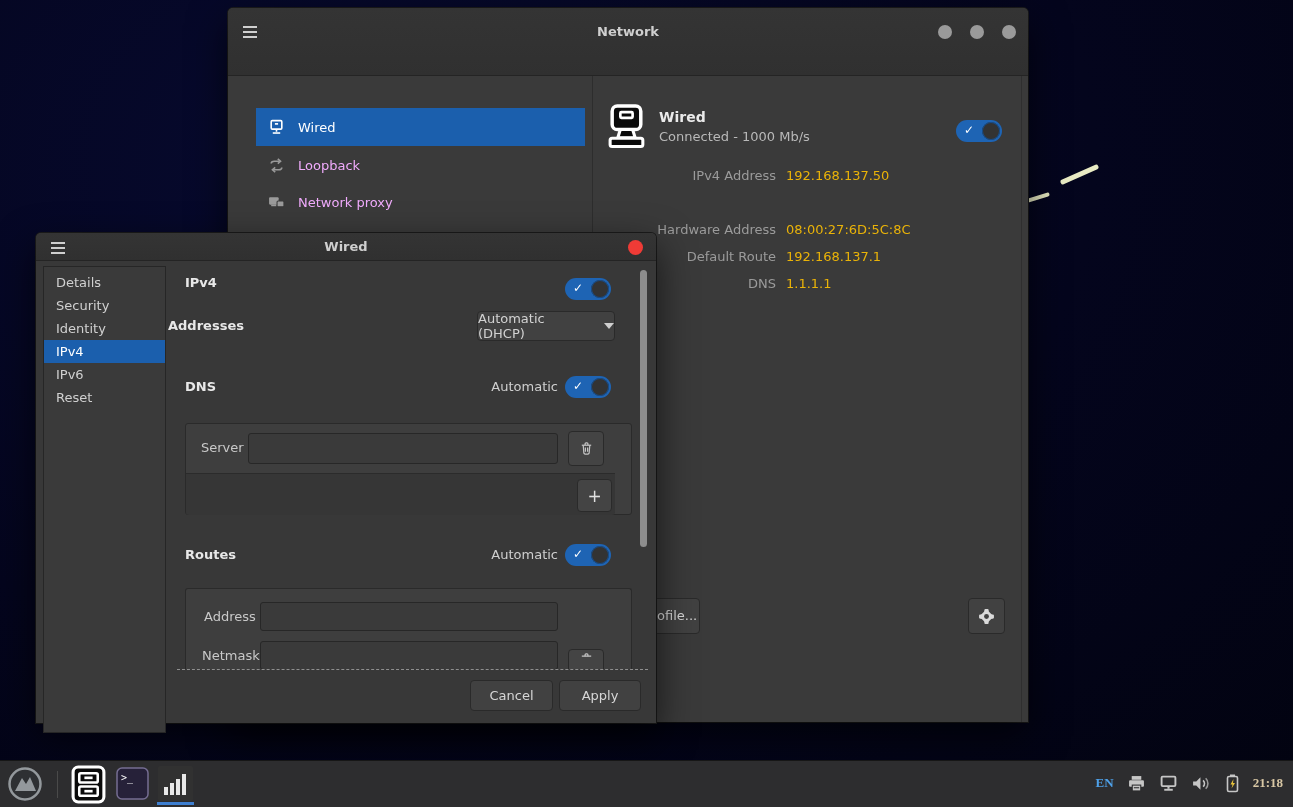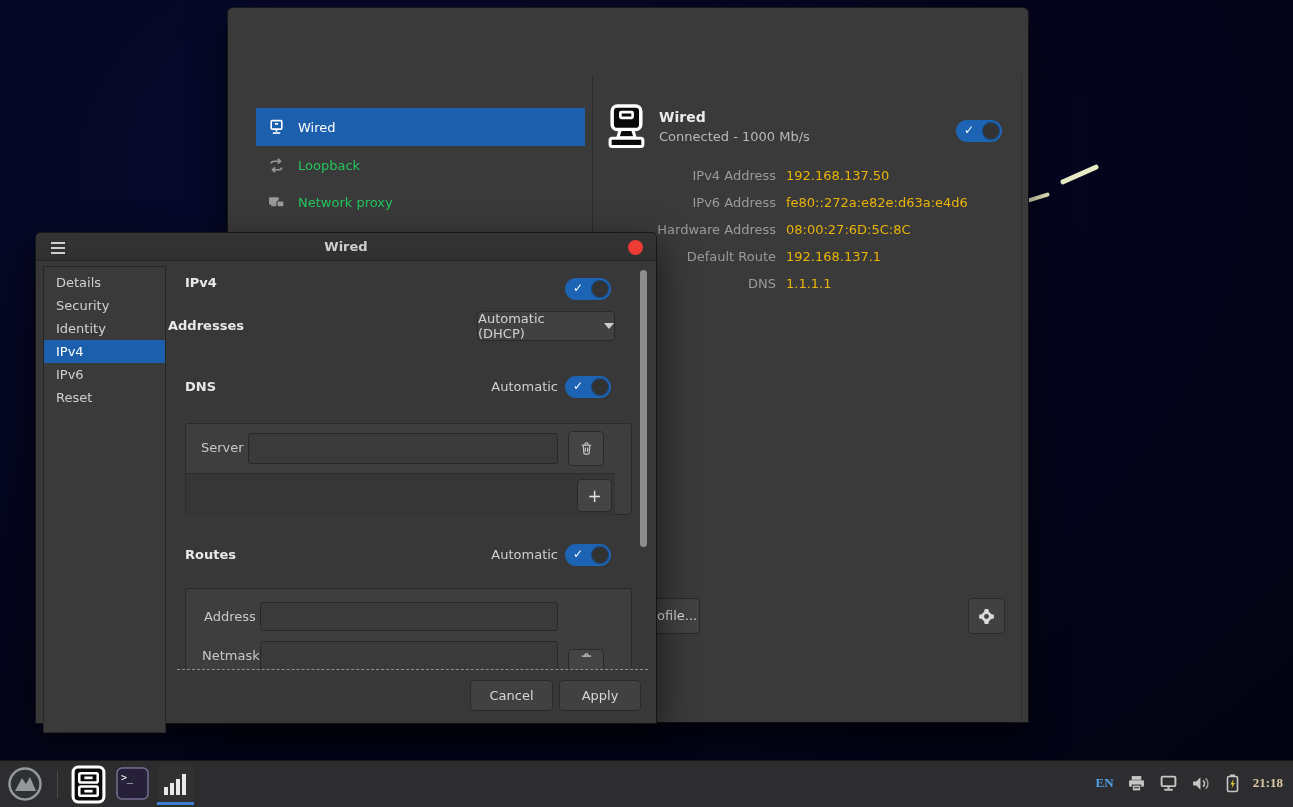--- a/index.html
+++ b/index.html
@@ -20,21 +20,21 @@
   .ctl-circle { position:absolute; width:14px; height:14px; border-radius:50%; background:#9a9a9a; }
 
   
   .toggle { position:absolute; width:46px; height:22px; border-radius:11px; background:#1e64b4; cursor:pointer; }
   .toggle .tick { position:absolute; left:8px; top:3px; font-size:12px; color:#fff; }
   .toggle .knob { position:absolute; right:2px; top:2px; width:18px; height:18px; border-radius:50%; background:#333; box-shadow:inset 0 0 0 1px #164d8c; }
 
   
   #net-win { left:228px; top:8px; width:800px; height:714px; background:#3a3a3a; }
   #net-win .headerbar { height:68px; }
-  .side-row { position:absolute; left:28px; width:329px; display:flex; align-items:center; gap:13px; padding-left:12px; color:#22c55e; cursor:pointer; }
+  .side-row { position:absolute; left:28px; width:329px; display:flex; align-items:center; gap:13px; padding-left:12px; color:#f0abfc; cursor:pointer; }
   .side-row.selected { background:#1b5fad; color:#ffffff; }
   .vsep { position:absolute; left:364px; top:68px; width:1px; height:646px; background:#2d2d2d; }
   .detail-row { position:absolute; left:328px; width:440px; display:flex; }
   .dlabel { width:220px; text-align:right; color:#9b9b9b; }
   .dvalue { margin-left:10px; color:#eab308; }
   .btn { background:#414141; border:1px solid #2a2a2a; border-radius:4px; color:#d6d6d6; display:flex; align-items:center; justify-content:center; cursor:pointer; }
 
   
   #dlg { left:36px; top:233px; width:620px; height:490px; background:#383838; border-radius:5px 5px 0 0; }
   #dlg .headerbar { height:28px; }
@@ -66,20 +66,27 @@
 </style>
 </head>
 <body>
 
 <div id="desktop">
 
   <div class="deco-line" style="left:1023px; top:196px; width:27px; height:4px; transform:rotate(-17deg);"></div>
   <div class="deco-line" style="left:1059px; top:172px; width:41px; height:5px; transform:rotate(-24deg);"></div>
 
   <div id="net-win" class="window">
+    <div class="headerbar">
+      <span class="hamburger" style="left:15px; top:18px;"></span>
+      <div class="win-title" style="top:16px;">Network</div>
+      <span class="ctl-circle" style="left:710px; top:17px;"></span>
+      <span class="ctl-circle" style="left:742px; top:17px;"></span>
+      <span class="ctl-circle" style="left:774px; top:17px;"></span>
+    </div>
 
     <div class="side-row selected" style="top:100px; height:38px;">
       <span style="display:flex;">
         <svg width="17" height="17" viewBox="0 0 16 16" fill="none" stroke="#ffffff" stroke-width="1.5">
           <rect x="3" y="1.5" width="10" height="8" rx="1"></rect>
           <rect x="6.5" y="3.8" width="3" height="1.6" fill="#ffffff" stroke="none"></rect>
           <path d="M8 9.5 V12"></path>
             <path d="M4.5 13.2 H11.5"></path>
         </svg>
       </span>
@@ -119,24 +126,20 @@
     <div class="abs" style="left:431px; top:101px; font-weight:bold; font-size:14px; color:#eaeaea;">Wired</div>
     <div class="abs" style="left:431px; top:121px; color:#b9b9b9;">Connected - 1000 Mb/s</div>
     <div class="toggle" style="left:728px; top:112px;">
       <span class="tick">✓</span>
         <span class="knob"></span>
     </div>
 
     <div class="detail-row" style="top:160px;">
       <div class="dlabel">IPv4 Address</div>
       <div class="dvalue">192.168.137.50</div>
-    </div>
-    <div class="detail-row" style="top:187px;">
-      <div class="dlabel">IPv6 Address</div>
-      <div class="dvalue">fe80::272a:e82e:d63a:e4d6</div>
     </div>
     <div class="detail-row" style="top:214px;">
       <div class="dlabel">Hardware Address</div>
       <div class="dvalue">08:00:27:6D:5C:8C</div>
     </div>
     <div class="detail-row" style="top:241px;">
       <div class="dlabel">Default Route</div>
       <div class="dvalue">192.168.137.1</div>
     </div>
     <div class="detail-row" style="top:268px;">

